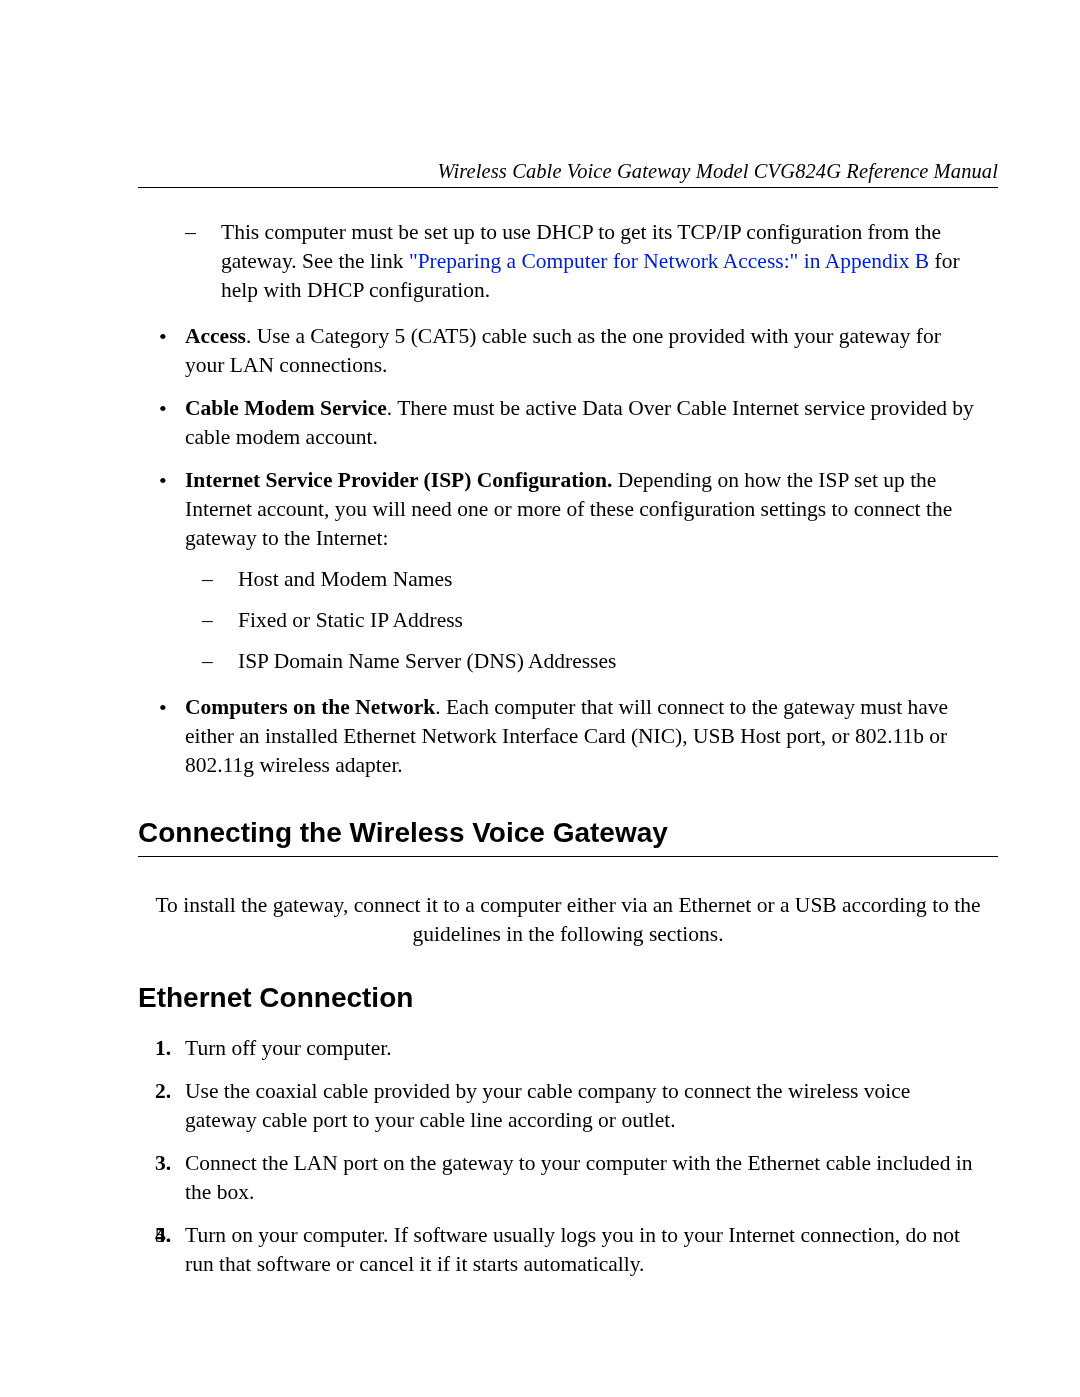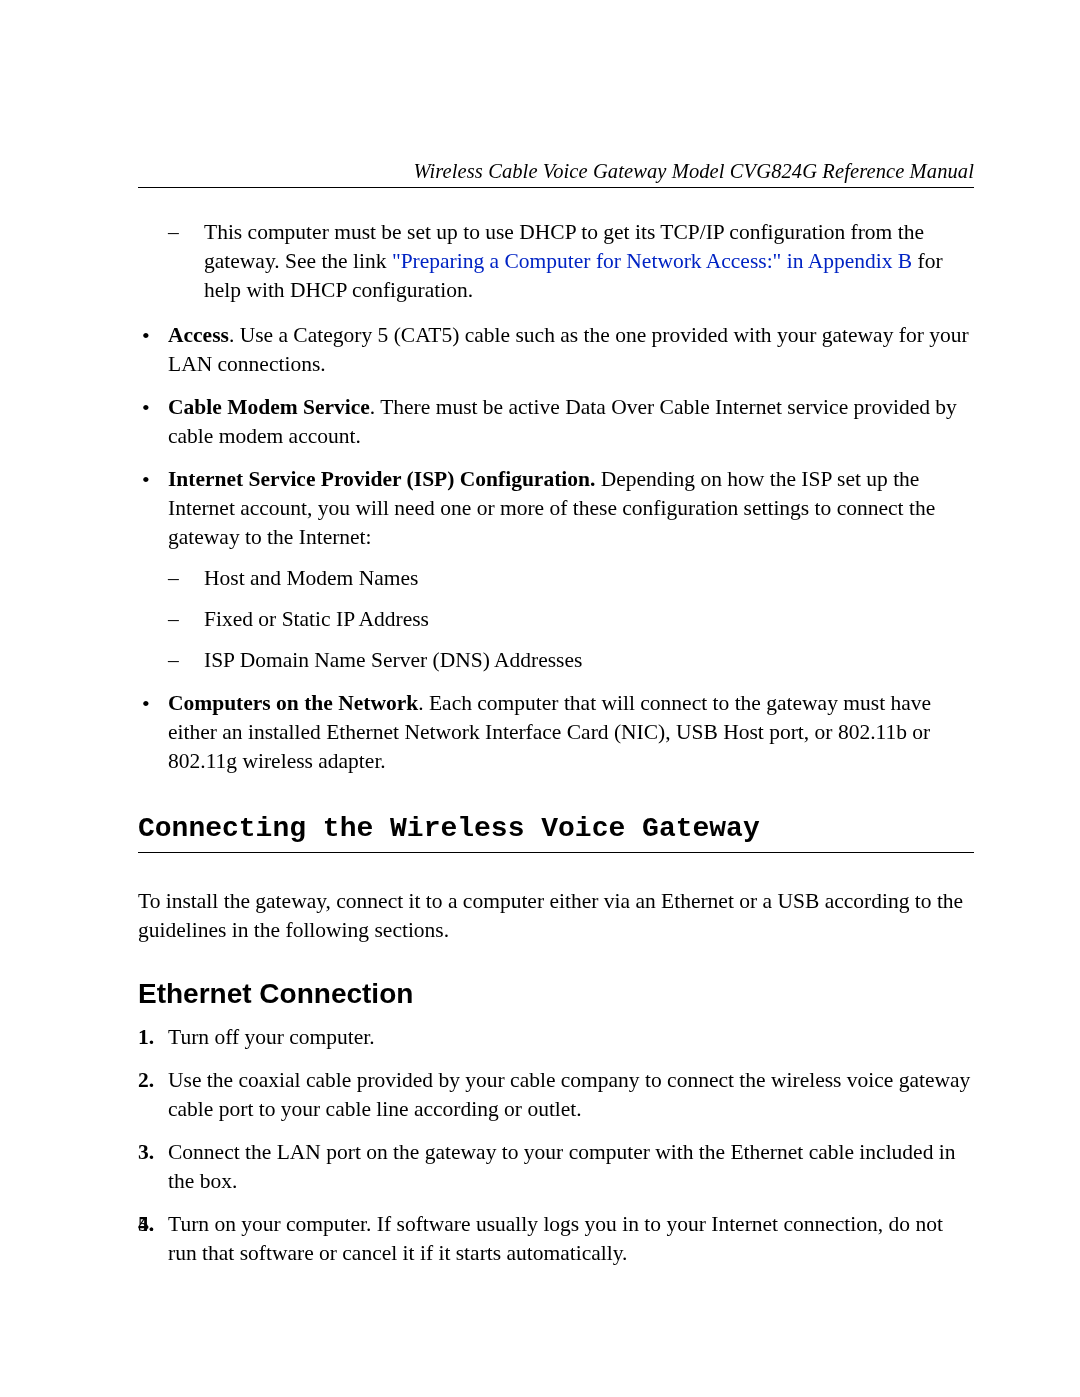--- a/index.html
+++ b/index.html
@@ -12,21 +12,21 @@
   }
   body {
     font-family: "Times New Roman", Times, serif;
     color: #000;
     position: relative;
   }
   .page {
     box-sizing: border-box;
     width: 1080px;
     height: 1397px;
-    padding: 160px 106px 0 138px;
+    padding: 160px 82px 0 138px;
     position: relative;
   }
   .running-header {
     font-style: italic;
     font-size: 20.5px;
     text-align: right;
     margin-bottom: 4px;
     letter-spacing: 0.1px;
   }
   .header-rule {
@@ -34,21 +34,21 @@
     border-top: 1.5px solid #000;
     margin: 0 0 30px 0;
   }
   .body-text {
     font-size: 21.5px;
     line-height: 1.35;
   }
   .dash-list, .bullet-list, .num-list, .sub-dash-list {
     list-style: none;
     padding: 0;
-    margin: 0;
+    margin: 17px;
   }
   .dash-list > li {
     position: relative;
     padding-left: 36px;
     margin-bottom: 14px;
   }
   .dash-list > li::before {
     content: "–";
     position: absolute;
     left: 0;
@@ -86,37 +86,37 @@
     margin-bottom: 14px;
   }
   .num-list > li .num {
     position: absolute;
     left: 0;
     top: 0;
     font-weight: bold;
   }
   .section-block { margin-top: 34px; }
   .h2 {
-    font-family: Liberation Mono, monospace;
+    font-family: Liberation Sans, sans-serif;
     font-weight: bold;
     font-size: 28px;
     margin: 0 0 4px 0;
   }
   .h2-rule {
     border: none;
     border-top: 1.5px solid #000;
     margin: 0 0 34px 0;
   }
   .h3 {
     font-family: Arial, Helvetica, sans-serif;
     font-weight: bold;
     font-size: 28px;
     margin: 30px 0 10px 0;
   }
-  .para { margin: 4px 0 16px 0; }
+  .para { margin: 4px 0 16px 0; text-align: center; }
   a.link {
     color: #0023c4;
     text-decoration: none;
   }
   .footer {
     position: absolute;
     left: 138px;
     right: 138px;
     bottom: 70px;
   }

